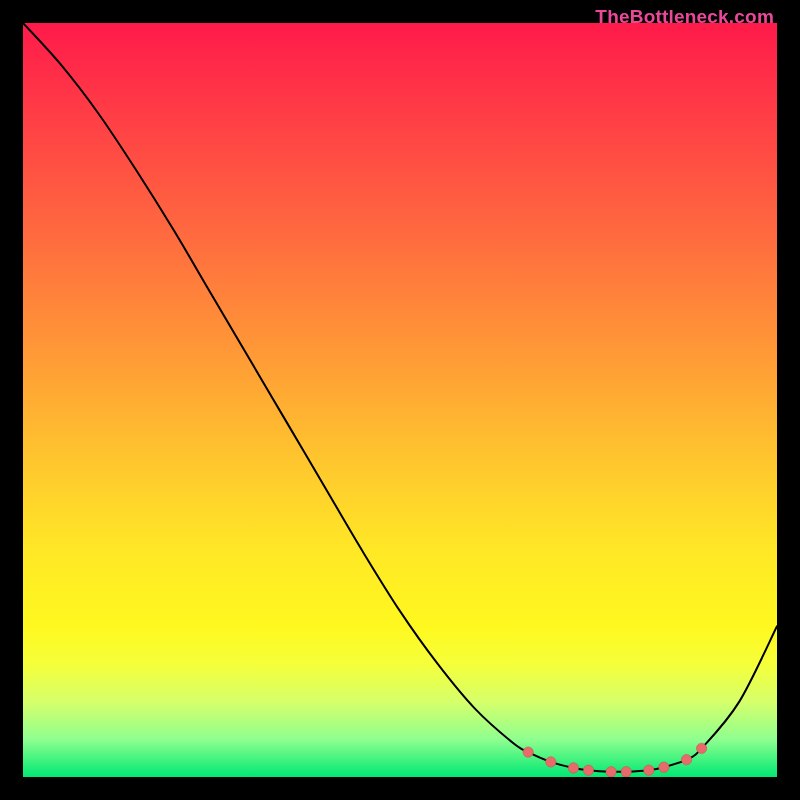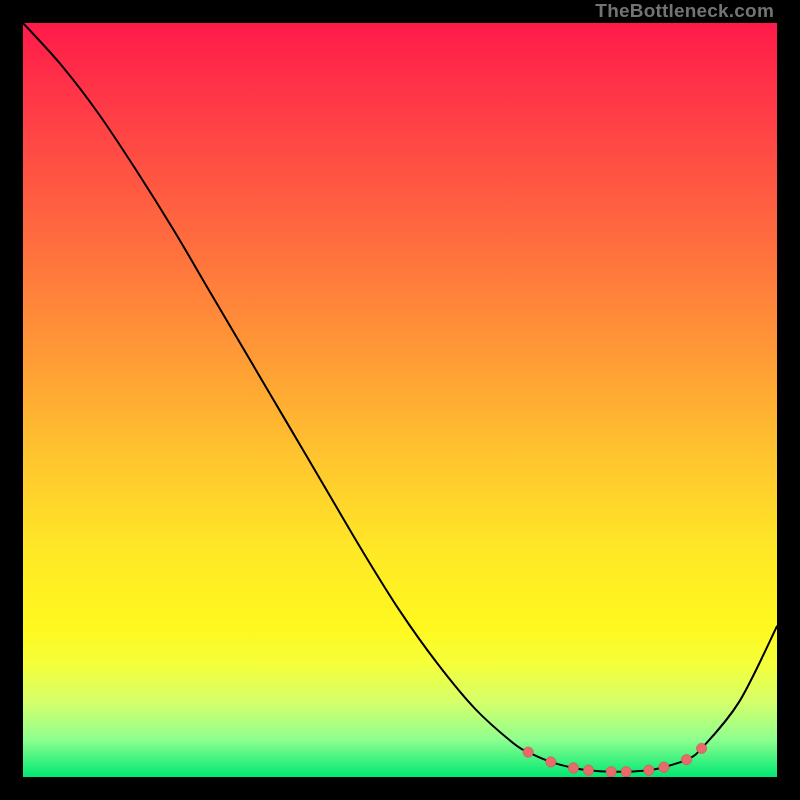--- a/index.html
+++ b/index.html
@@ -20,24 +20,24 @@
       #ffe826 70%,
       #fff81f 80%,
       #f5ff3a 85%,
       #d6ff6a 90%,
       #8fff8f 95%,
       #00e873 100%);
   }
   .curve { position:absolute; left:0; top:0; width:754px; height:754px; pointer-events:none; }
   .watermark {
     position: absolute;
-    top: 0px;
+    top: 6px;
     right: 26px;
     font: 600 19px/1.2 Arial, Helvetica, sans-serif;
-    color: #737373;
+    color: #ec4899;
     letter-spacing: 0.2px;
   }
 </style>
 </head>
 <body>
 <div class="wrap">
   <div class="plot">
     <svg class="curve" viewBox="0 0 754 754">
       <path id="main-curve" d="M 0.00 0.00 C 6.28 6.91, 25.13 26.39, 37.70 41.47 C 50.27 56.55, 62.83 72.89, 75.40 90.48 C 87.97 108.07, 100.53 127.55, 113.10 147.03 C 125.67 166.51, 138.23 186.62, 150.80 207.35 C 163.37 228.09, 175.93 250.08, 188.50 271.44 C 201.07 292.80, 213.63 314.17, 226.20 335.53 C 238.77 356.89, 251.33 378.26, 263.90 399.62 C 276.47 420.98, 289.03 442.35, 301.60 463.71 C 314.17 485.07, 326.73 507.06, 339.30 527.80 C 351.87 548.53, 364.43 569.27, 377.00 588.12 C 389.57 606.97, 402.13 624.56, 414.70 640.90 C 427.27 657.24, 439.83 672.94, 452.40 686.14 C 464.97 699.34, 481.30 712.91, 490.10 720.07 C 498.90 727.23, 498.90 725.98, 505.18 729.12 C 511.46 732.26, 520.26 736.28, 527.80 738.92 C 535.34 741.56, 544.14 743.57, 550.42 744.95 C 556.70 746.33, 559.22 746.59, 565.50 747.21 C 571.78 747.84, 581.84 748.47, 588.12 748.72 C 594.40 748.97, 596.92 748.97, 603.20 748.72 C 609.48 748.47, 619.54 747.97, 625.82 747.21 C 632.10 746.46, 634.62 745.96, 640.90 744.20 C 647.18 742.44, 657.24 739.80, 663.52 736.66 C 669.80 733.52, 669.80 735.02, 678.60 725.35 C 687.40 715.67, 703.73 698.96, 716.30 678.60 C 728.87 658.24, 747.72 615.77, 754.00 603.20" fill="none" stroke="#000000" stroke-width="2" stroke-linejoin="round" stroke-linecap="round"></path>
       <g id="marker-group">

